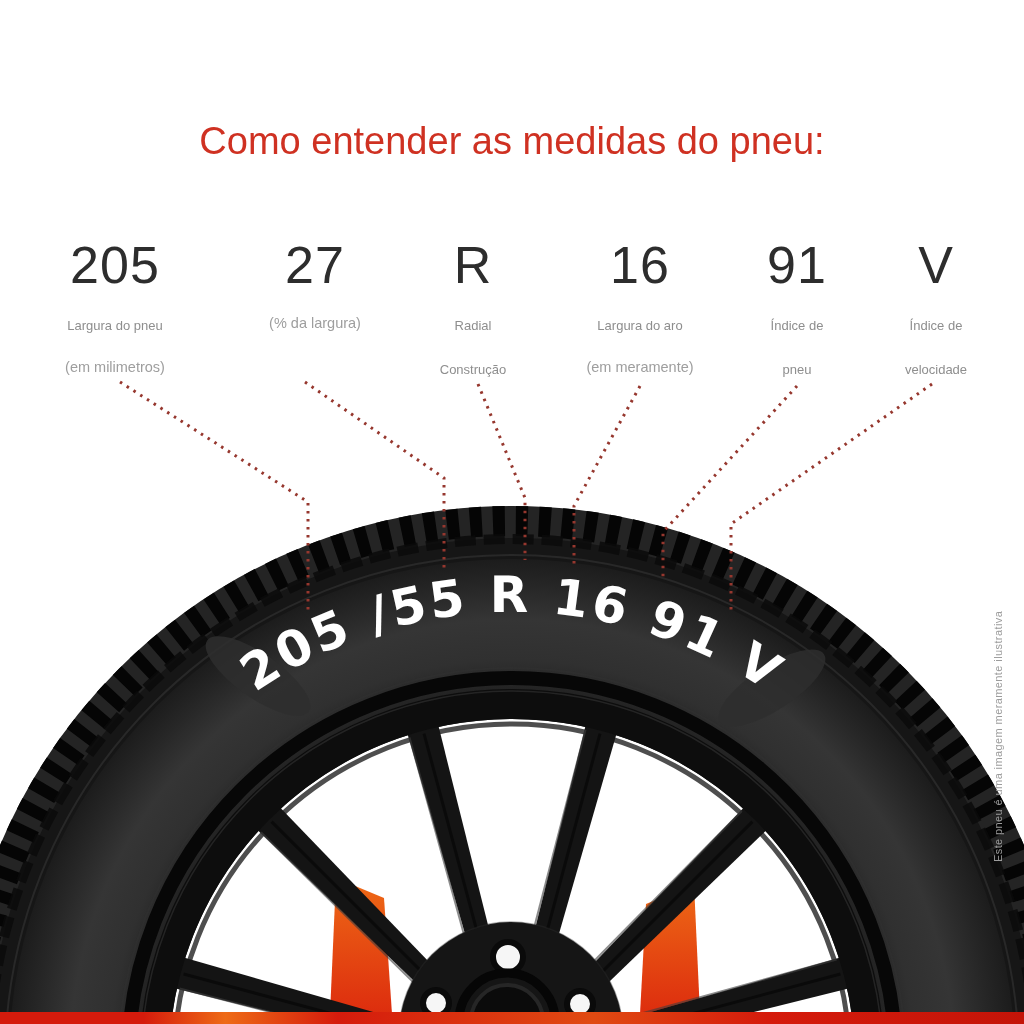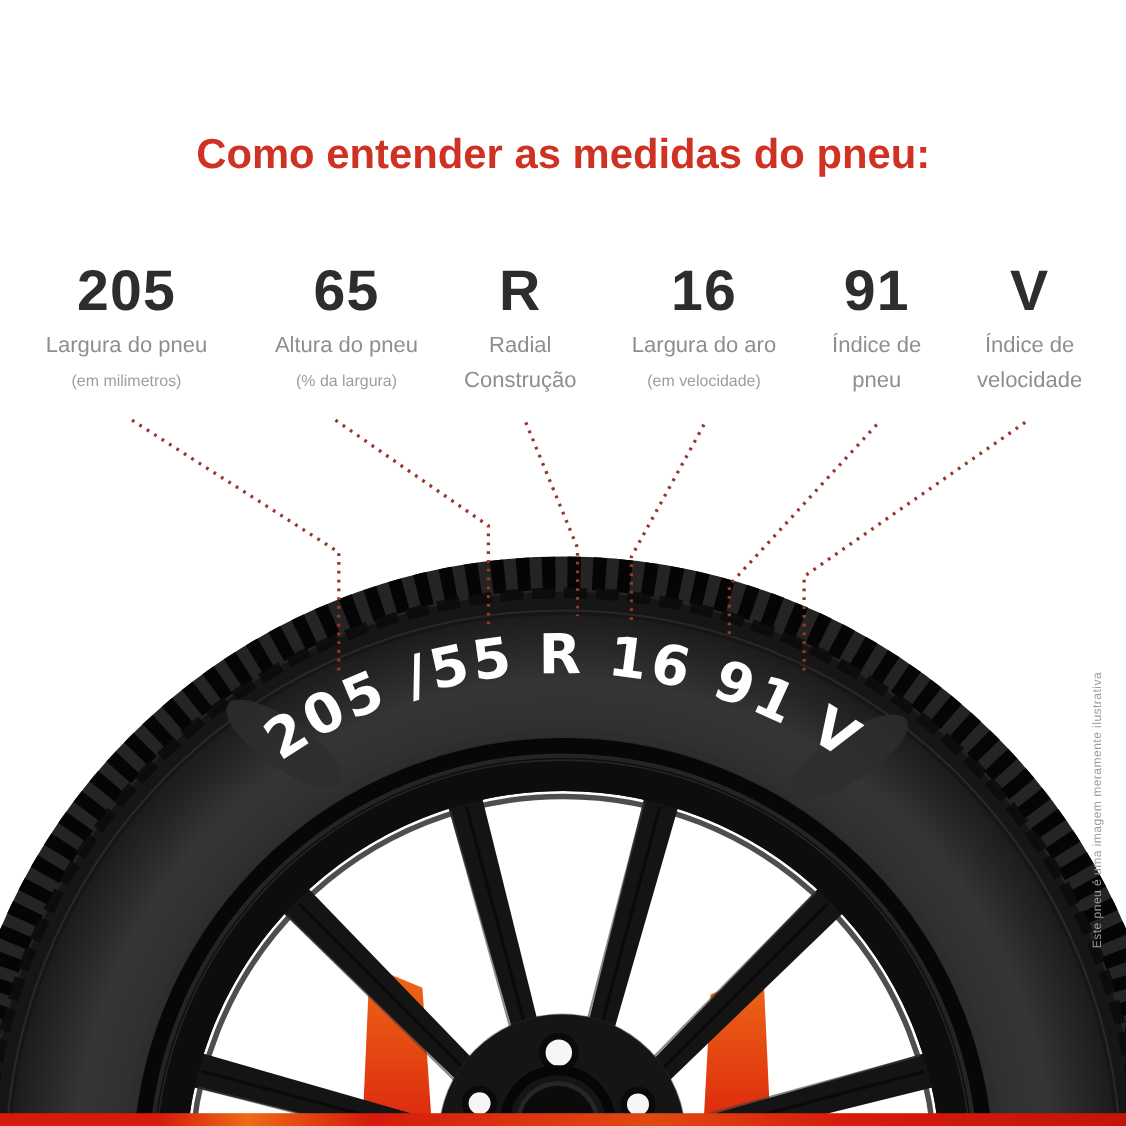--- a/index.html
+++ b/index.html
@@ -1,59 +1,58 @@
 <!DOCTYPE html>
 <html style="--accent-red: #cf3122; --number-dark: #2d2d2d; --label-gray: #8e8e8e; --note-gray: #9e9e9e; --dotted-line: #96372e; --banner-red: #d51b0c; --banner-orange: #ee6a16; --tire-text-white: #ffffff;"><head>
 <meta charset="utf-8">
 <style>
   html,body{margin:0;padding:0;background:#fff;}
   #stage{position:relative;width:1024px;height:1024px;background:#ffffff;overflow:hidden;
          font-family:"Liberation Sans","DejaVu Sans",sans-serif;}
   #tire-svg{position:absolute;left:0;top:0;}
   .page-title{position:absolute;top:120px;left:0;width:1024px;text-align:center;
-    font-size:38px;font-weight:bold;color:var(--accent-red);letter-spacing:0px;}
+    font-size:38px;font-weight:normal;color:var(--accent-red);letter-spacing:0px;}
   .measure-col{position:absolute;top:236px;width:220px;text-align:center;}
-  .measure-value{font-size:52px;line-height:58px;font-weight:bold;color:var(--number-dark);
+  .measure-value{font-size:52px;line-height:58px;font-weight:normal;color:var(--number-dark);
     letter-spacing:1px;}
-  .measure-label{font-size:20px;line-height:24px;color:var(--label-gray);margin-top:8px;}
+  .measure-label{font-size:13px;line-height:24px;color:var(--label-gray);margin-top:20px;}
   .measure-note{font-size:14.5px;line-height:18px;color:var(--note-gray);margin-top:12px;}
   .watermark{position:absolute;left:992px;top:562px;height:300px;
     writing-mode:vertical-rl;transform:rotate(180deg);
     font-size:11px;color:#9c9c9c;letter-spacing:0.4px;white-space:nowrap;}
 </style>
 </head>
 <body>
 
 <div id="stage">
 
   <div class="page-title">Como entender as medidas do pneu:</div>
 
   <div class="measure-col" style="left:5px">
     <div class="measure-value">205</div>
     <div class="measure-label">Largura do pneu</div>
     <div class="measure-label"></div>
     <div class="measure-note">(em milimetros)</div>
   </div>
   <div class="measure-col" style="left:205px">
-    <div class="measure-value">65</div>
-    <div class="measure-label">Altura do pneu</div>
+    <div class="measure-value">27</div>
     <div class="measure-label"></div>
     <div class="measure-note">(% da largura)</div>
   </div>
   <div class="measure-col" style="left:363px">
     <div class="measure-value">R</div>
     <div class="measure-label">Radial</div>
     <div class="measure-label">Construção</div>
     <div class="measure-note"></div>
   </div>
   <div class="measure-col" style="left:530px">
     <div class="measure-value">16</div>
     <div class="measure-label">Largura do aro</div>
     <div class="measure-label"></div>
-    <div class="measure-note">(em velocidade)</div>
+    <div class="measure-note">(em meramente)</div>
   </div>
   <div class="measure-col" style="left:687px">
     <div class="measure-value">91</div>
     <div class="measure-label">Índice de</div>
     <div class="measure-label">pneu</div>
     <div class="measure-note"></div>
   </div>
   <div class="measure-col" style="left:826px">
     <div class="measure-value">V</div>
     <div class="measure-label">Índice de</div>

